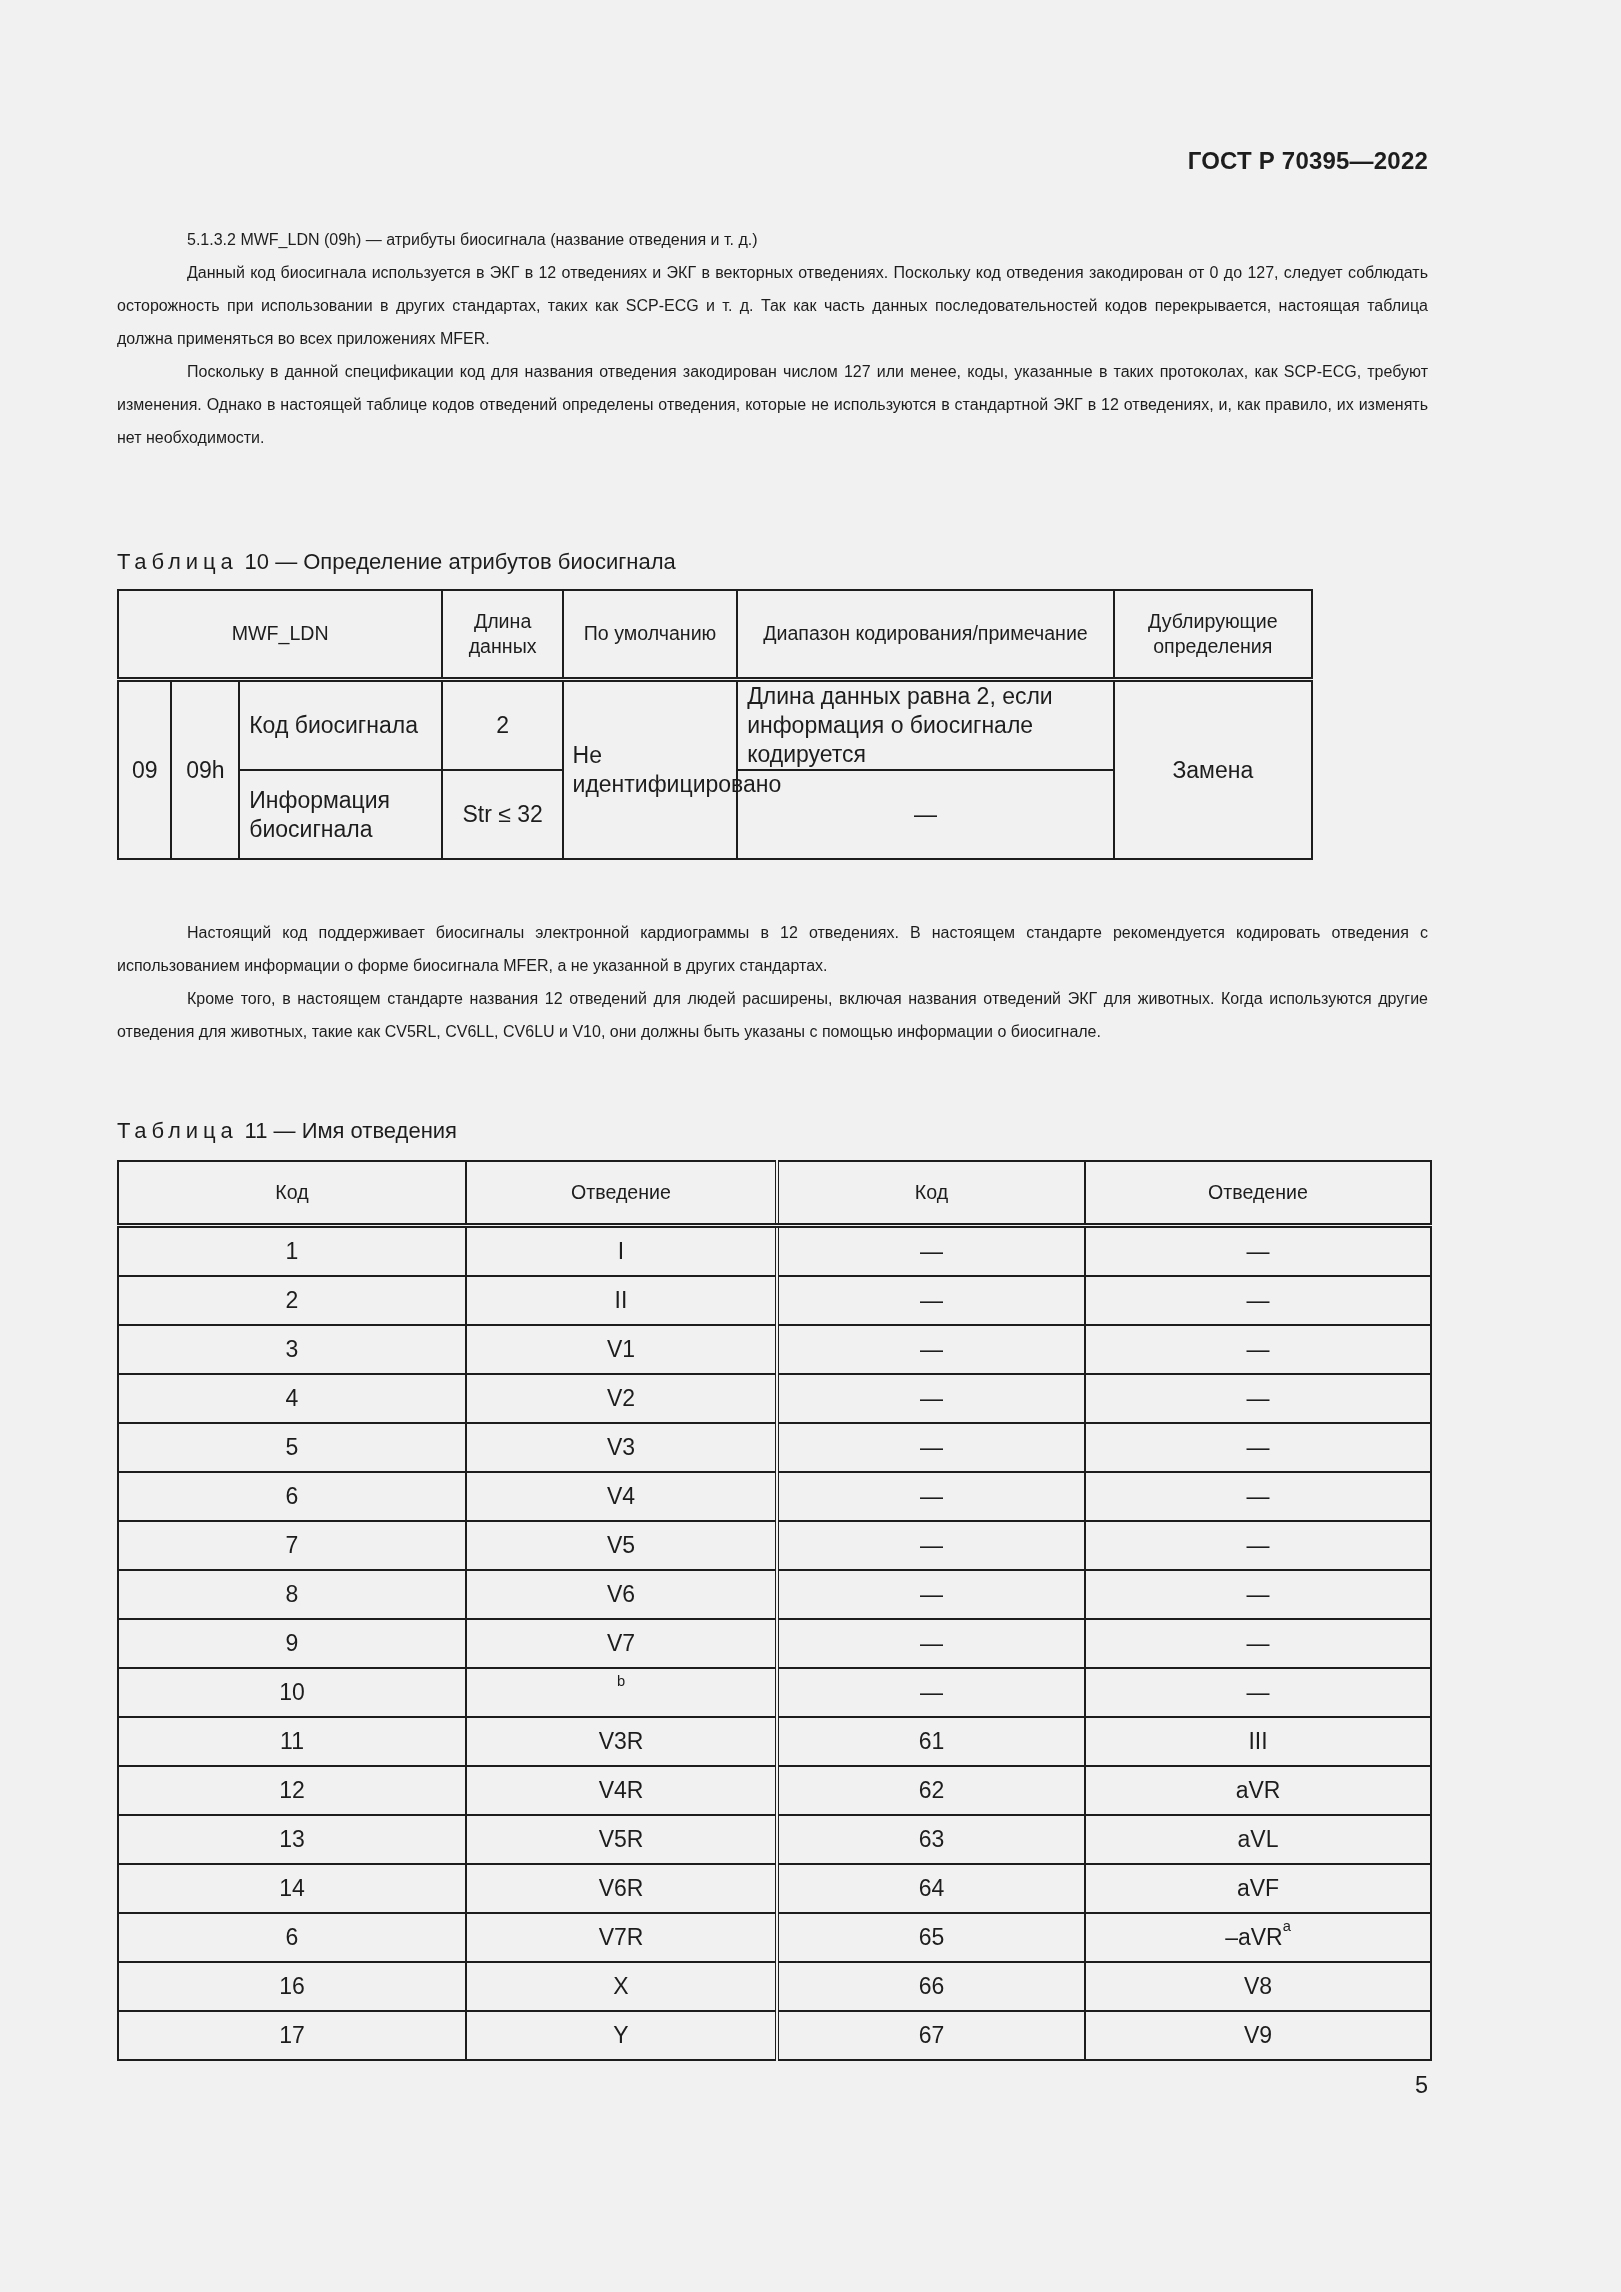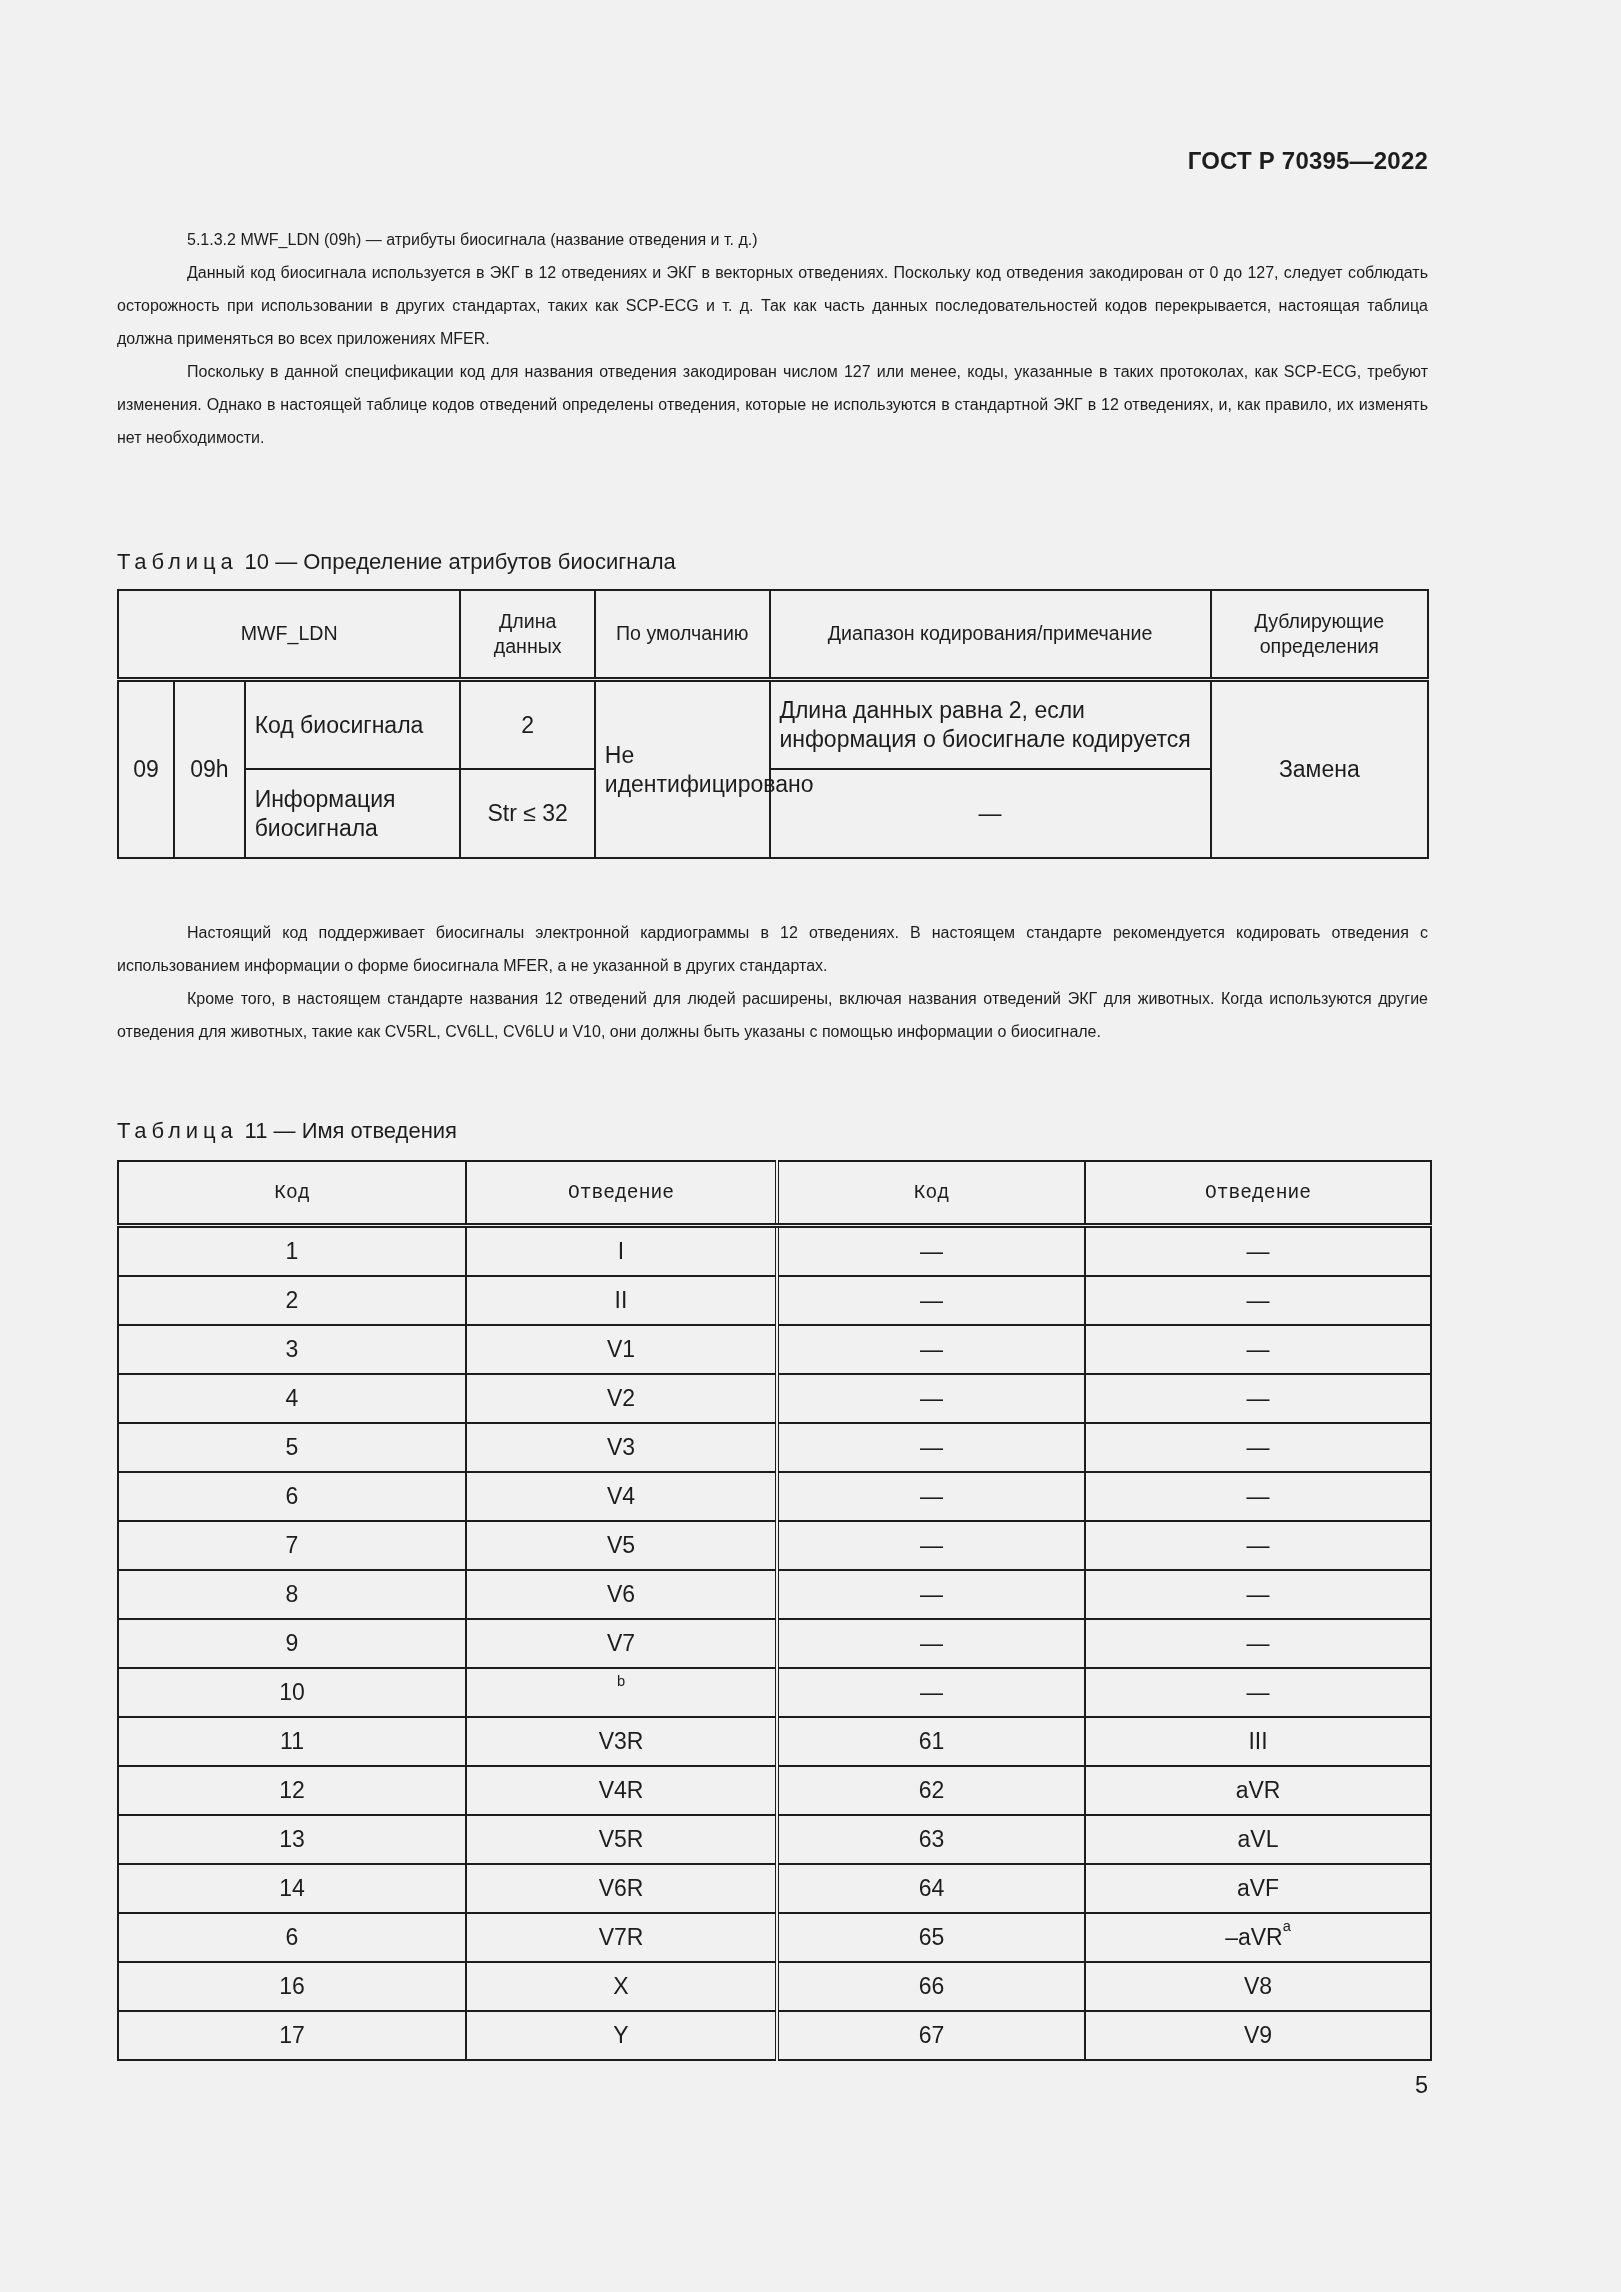--- a/index.html
+++ b/index.html
@@ -20,34 +20,34 @@
   .p2 { top:916px; }
   .caption { position:absolute; left:117px; font-size:22px; }
   .caption .spaced { letter-spacing:4.9px; margin-right:7px; }
   .cap10 { top:549px; }
   .cap11 { top:1118px; }
 
   table { border-collapse:collapse; position:absolute; }
   td, th { border:2px solid #1d1d1d; font-weight:normal; }
 
   
-  .t10 { left:117px; top:589px; width:1312px; border:2.9px solid #1d1d1d;padding-left:18px; }
+  .t10 { left:117px; top:589px; width:1196px; border:2.9px solid #1d1d1d;padding-left:18px; }
   .t10 th { font-size:19.6px; height:84px; text-align:center; line-height:25.5px; }
   .t10 thead tr { border-bottom:5.9px double #1d1d1d; }
   .t10 td { font-size:23px; line-height:29px; padding:0 8.8px; }
   .t10 .c { text-align:center; }
   .t10 .row-a td { height:86px; }
   .t10 .row-b td { height:87px; }
   .t10 .thick-b { border-bottom:2.9px solid #1d1d1d; }
   .t10 .justified { text-align:justify; text-align-last:justify; }
 
   
   .t11 { left:117px; top:1160px; width:1312px; border:2.9px solid #1d1d1d; table-layout:fixed; }
   .t11 th { font-size:19.6px; height:59px; text-align:center; }
-  .t11 thead tr { border-bottom:5.9px double #1d1d1d;font-family:Liberation Mono, monospace; }
+  .t11 thead tr { border-bottom:5.9px double #1d1d1d; }
   .t11 td { font-size:23px; height:45px; text-align:center; }
   .t11 tbody tr { border-bottom:2.9px solid #1d1d1d; }
   .t11 .split-left { border-right:4.9px double #1d1d1d; }
   .t11 sup { font-size:14.7px; vertical-align:top; position:relative; top:-5.9px; }
   .page-num { position:absolute; right:193px; top:2072px; font-size:23.5px; }
 </style>
 </head>
 <body>
 
 <div class="header-code">ГОСТ Р 70395—2022</div>

